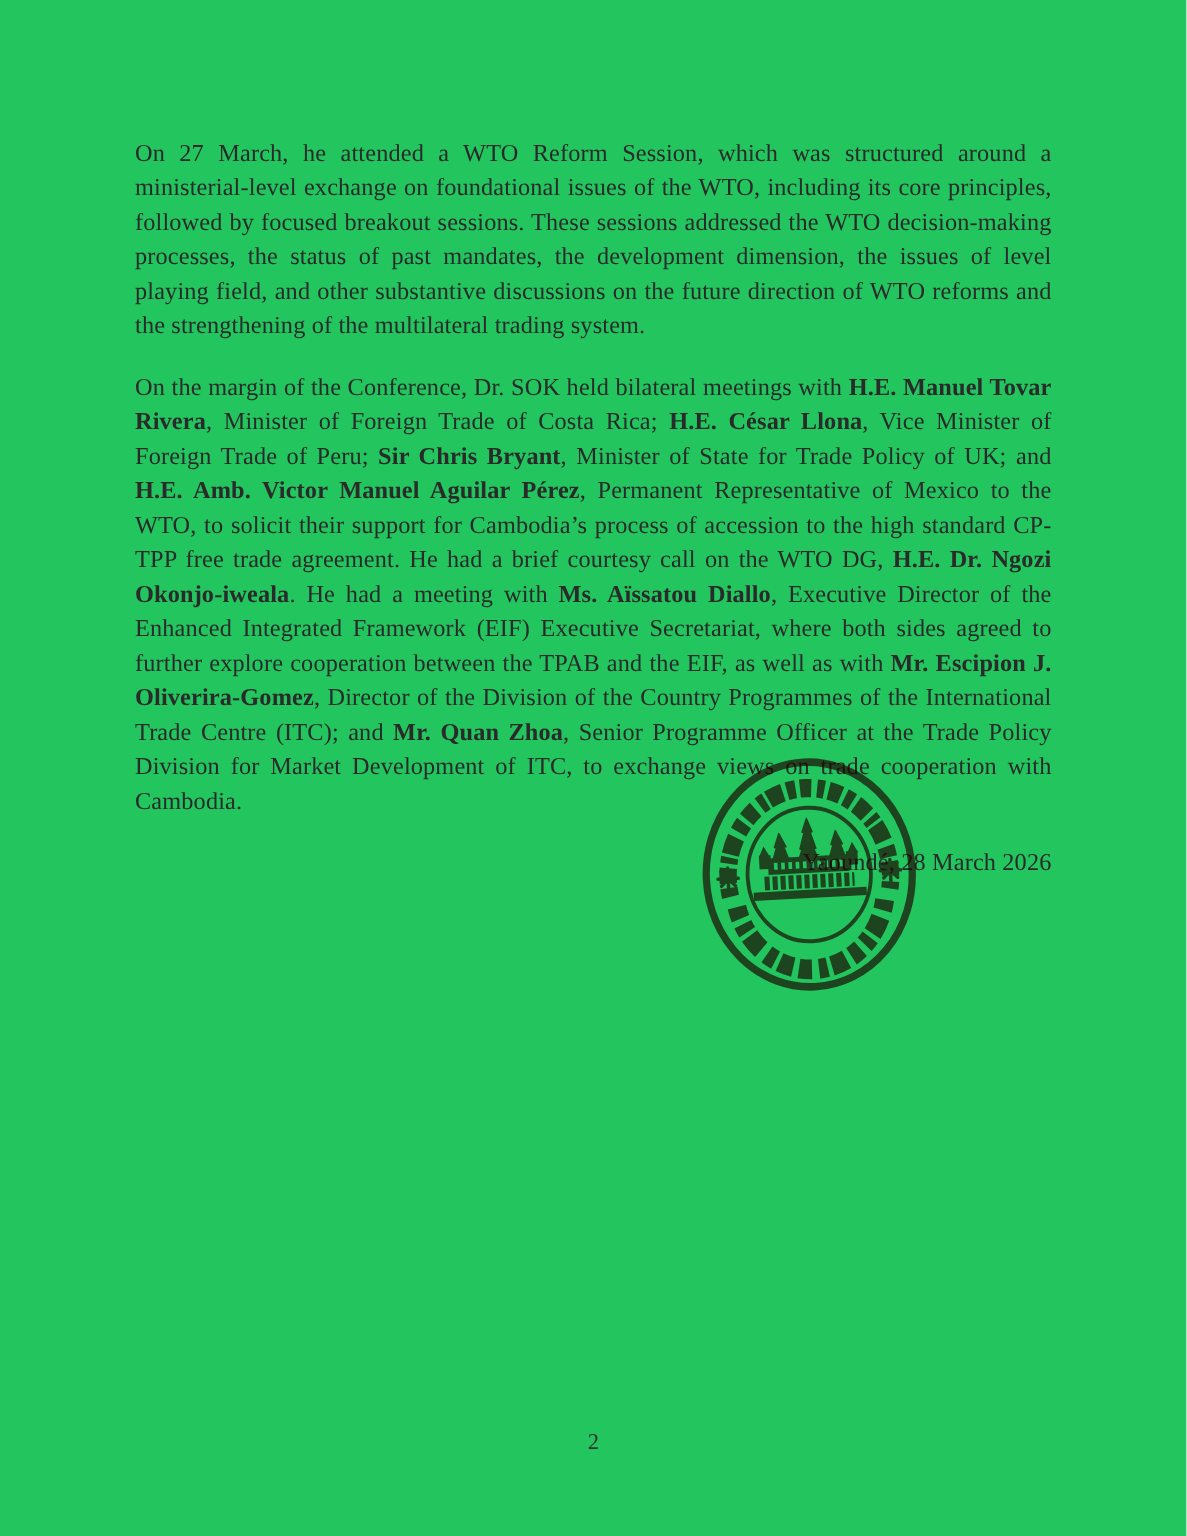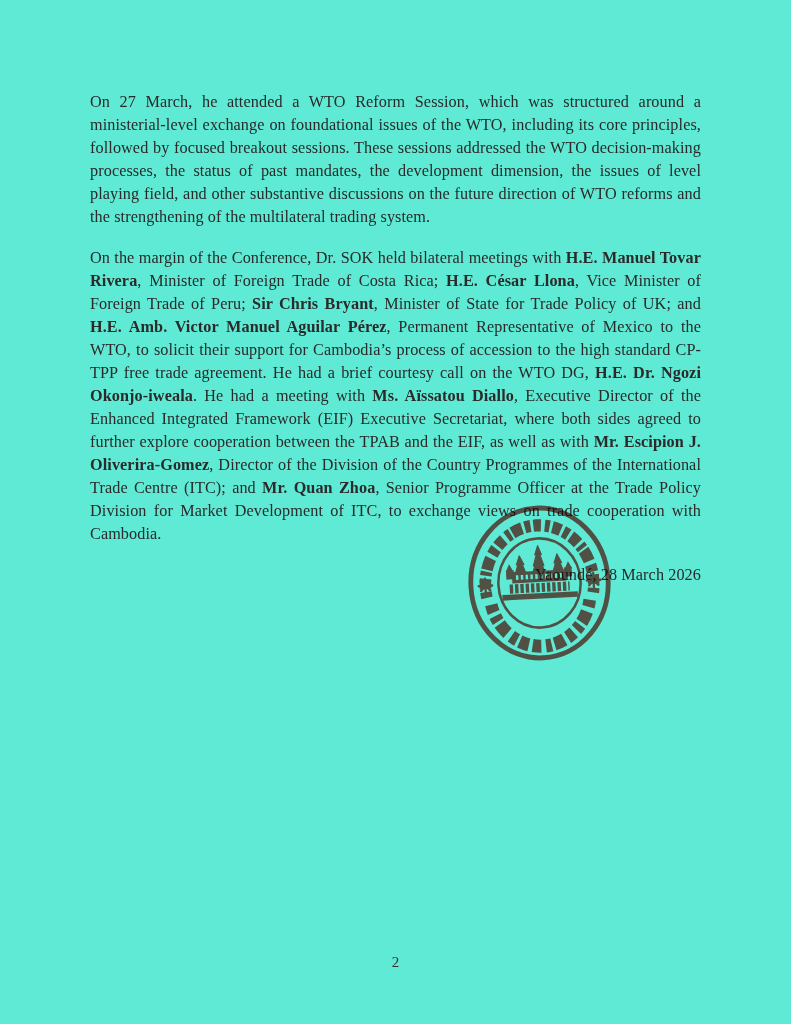--- a/index.html
+++ b/index.html
@@ -3,21 +3,21 @@
 <meta charset="utf-8">
 <title>Document</title>
 <style>
   :root { --stamp-color: #d5463e; --ink: #2a2a2a; }
   * { margin: 0; padding: 0; box-sizing: border-box; }
   html, body { background: #fdfdfd; }
   body { width: 791px; height: 1024px; position: relative; overflow: hidden; }
 
   .page {
     position: absolute; inset: 0;
-    background: #5eead4;
+    background: #22c55e;
     font-family: "Liberation Serif", "DejaVu Serif", serif;
     color: var(--ink);
   }
 
   .content {
     position: absolute;
     left: 90px; top: 91px; width: 611px;
     font-size: 16.2px;
     line-height: 23px;
     text-align: justify;

